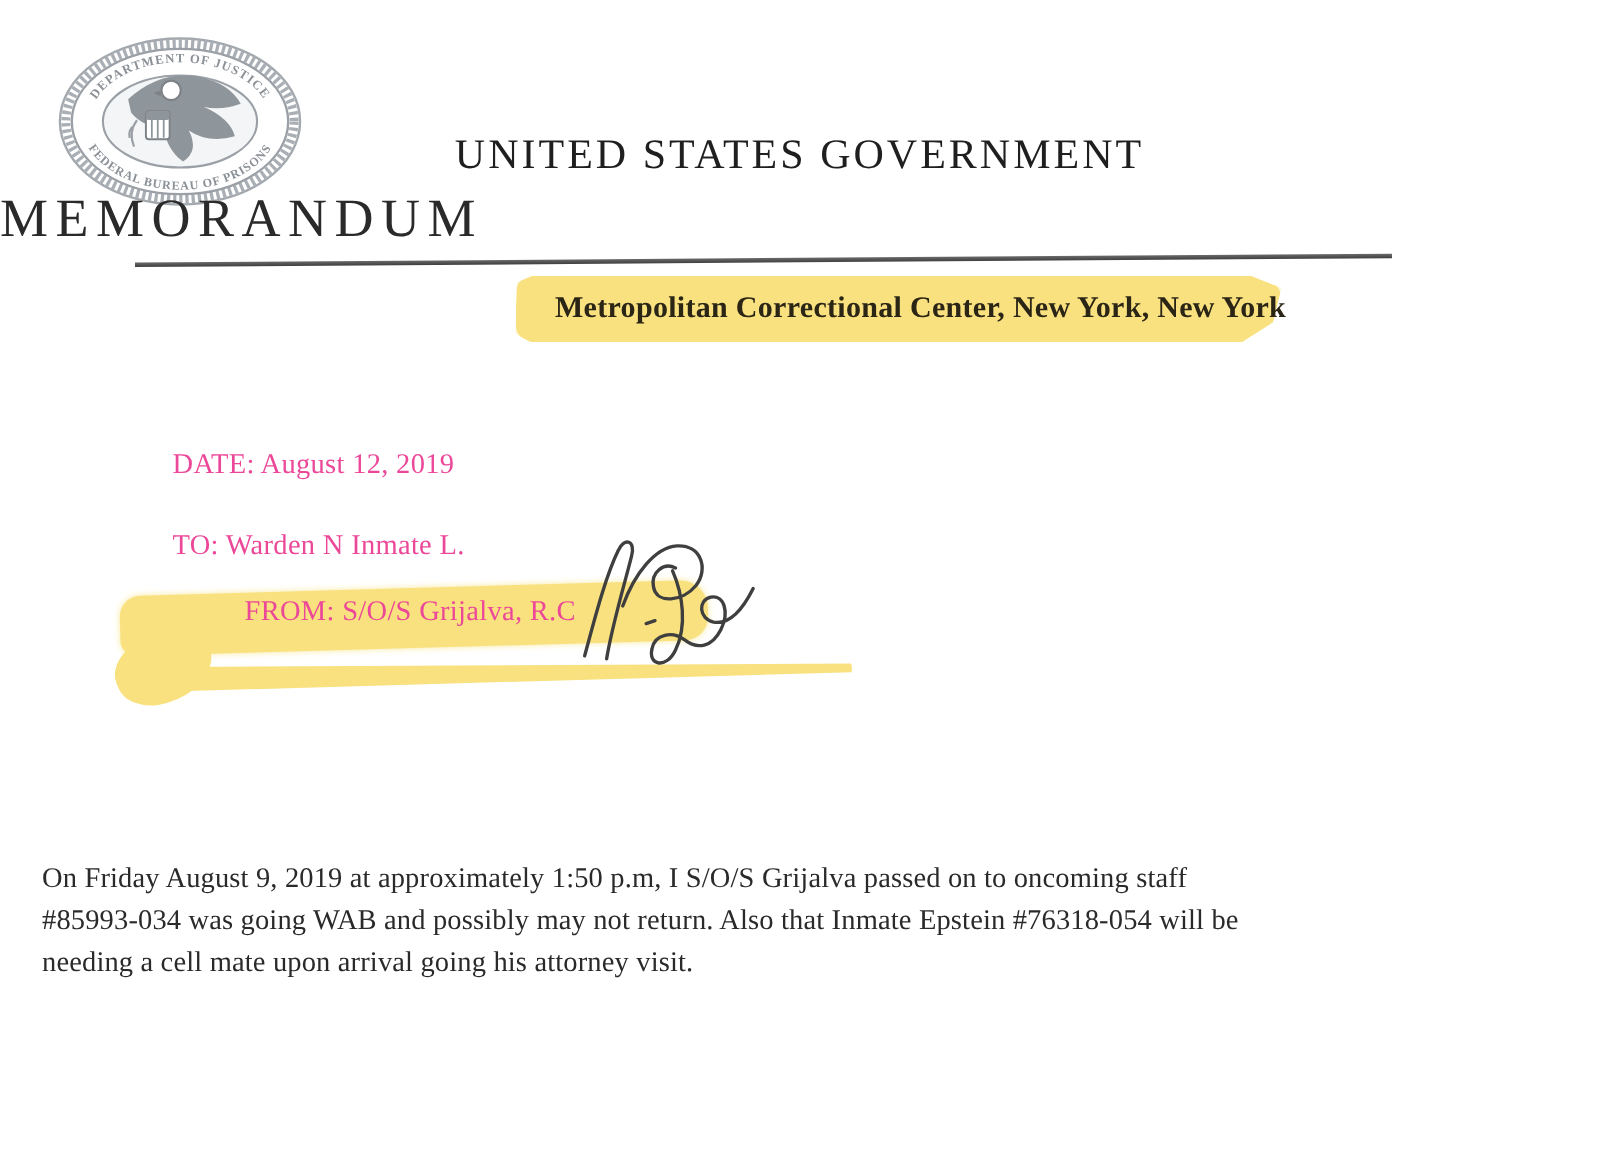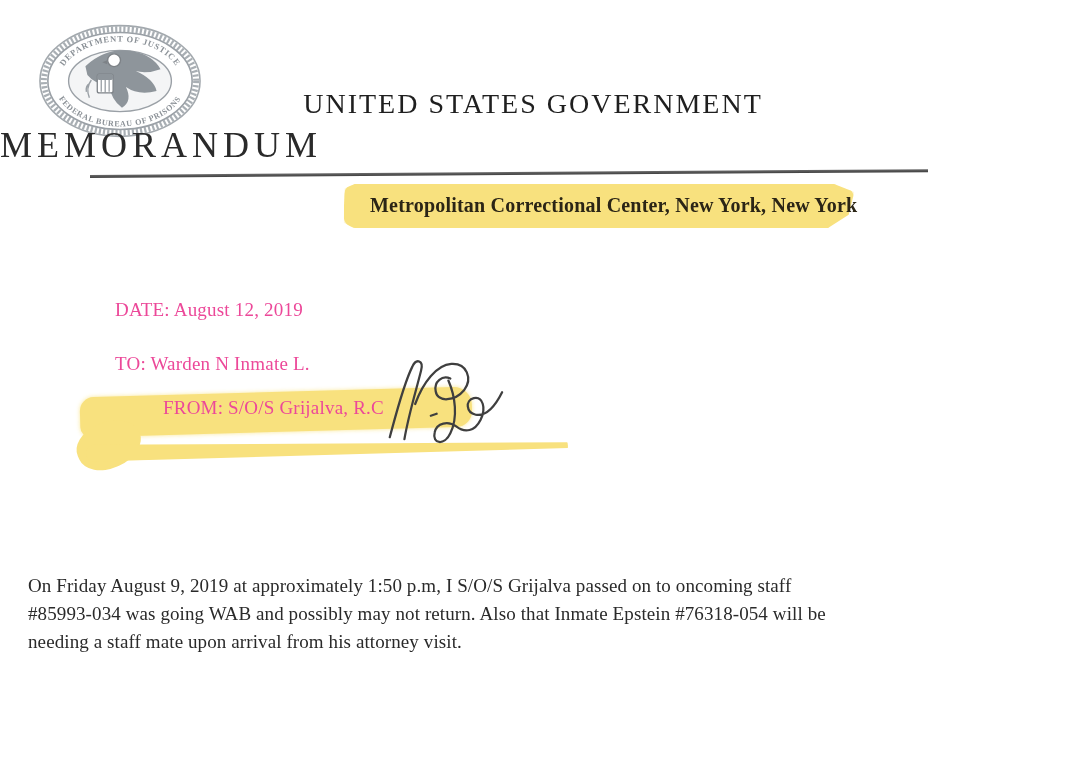--- a/index.html
+++ b/index.html
@@ -121,16 +121,16 @@
       <path d="M 10 84 C 16 62 24 30 33 12 C 37 3 45 5 42 16 C 37 36 29 62 25 86"></path>
       <path d="M 36 50 C 44 28 58 10 73 9 C 89 8 95 24 86 36 C 77 47 59 49 57 37 C 55 27 64 20 72 24"></path>
       <path d="M 70 26 C 77 42 80 64 72 80 C 66 93 53 91 56 79 C 58 69 70 67 78 73 C 87 80 97 78 103 66 C 109 54 105 42 96 44 C 87 46 88 59 98 61 C 110 63 119 50 125 38"></path>
       <path d="M 52 62 L 58 60"></path>
     </g>
   </svg>
 
   <div class="body-block">
     <div class="body-line">On Friday August 9, 2019 at approximately 1:50 p.m, I S/O/S Grijalva passed on to oncoming staff</div>
     <div class="body-line">#85993-034 was going WAB and possibly may not return. Also that Inmate Epstein #76318-054 will be</div>
-    <div class="body-line">needing a staff mate upon arrival from his attorney visit.</div>
+    <div class="body-line">needing a cell mate upon arrival going his attorney visit.</div>
   </div>
 
 </div>
 
 </body></html>

